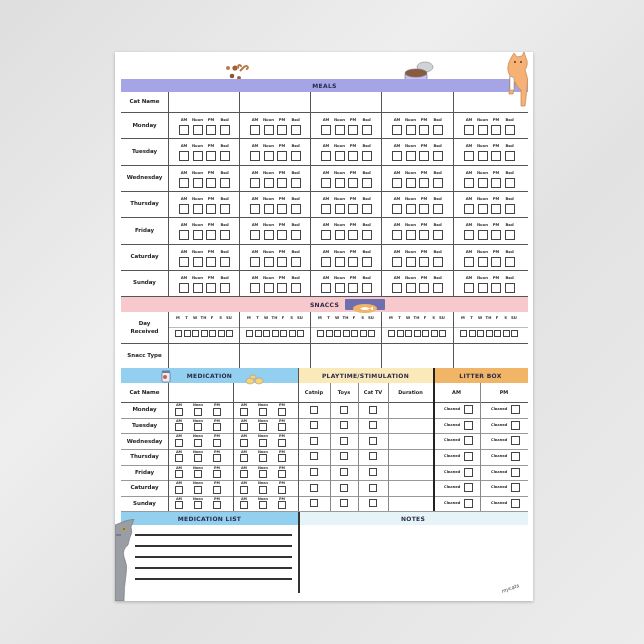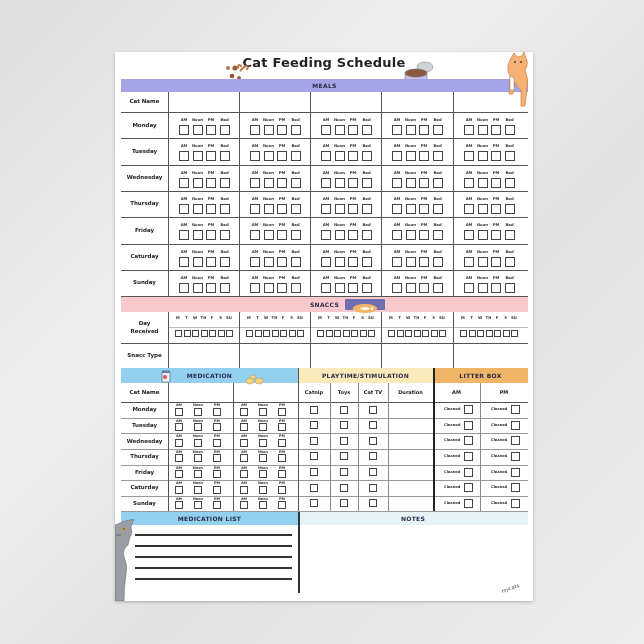--- a/index.html
+++ b/index.html
@@ -35,21 +35,20 @@
     position: absolute; border: 1px solid #444; background: #fff;
   }
   .cleaned { position: absolute; font-size: 3.6px; font-weight: bold; color: #333; }
   .line-rule { position: absolute; height: 1.5px; background: #333; }
   .deco { position: absolute; }
 </style>
 </head>
 <body>
 
 <div class="paper" id="paper">
-  <div class="title">Cat Feeding Schedule</div>
 
   <div class="deco" style="left:110px;top:11px;width:26px;height:22px;">
     <svg width="26" height="22" viewBox="0 0 26 22">
       <circle cx="3" cy="5" r="2" fill="#b8794a"></circle>
       <circle cx="10" cy="5" r="2.6" fill="#a0603a"></circle>
       <path d="M15 8 l5 -5 m-6 2 a1.5 1.5 0 1 1 2 -1 m4 0 a1.5 1.5 0 1 1 1 2" stroke="#b8794a" stroke-width="2" fill="none"></path>
       <circle cx="7" cy="13" r="2.3" fill="#8f5531"></circle>
       <circle cx="14" cy="15" r="2" fill="#a0603a"></circle>
     </svg>
   </div>

